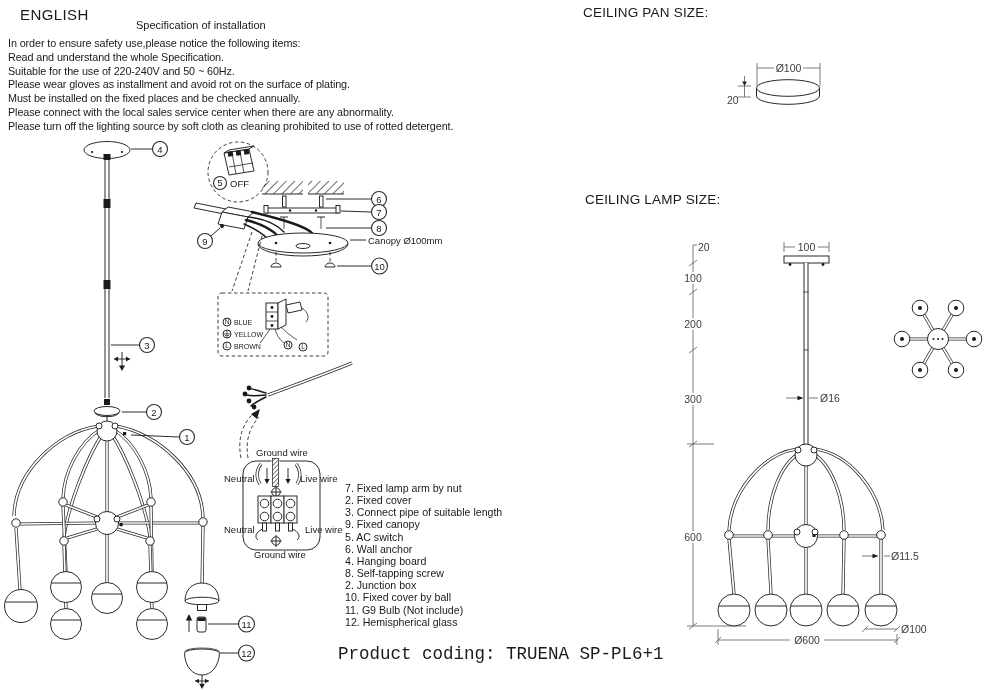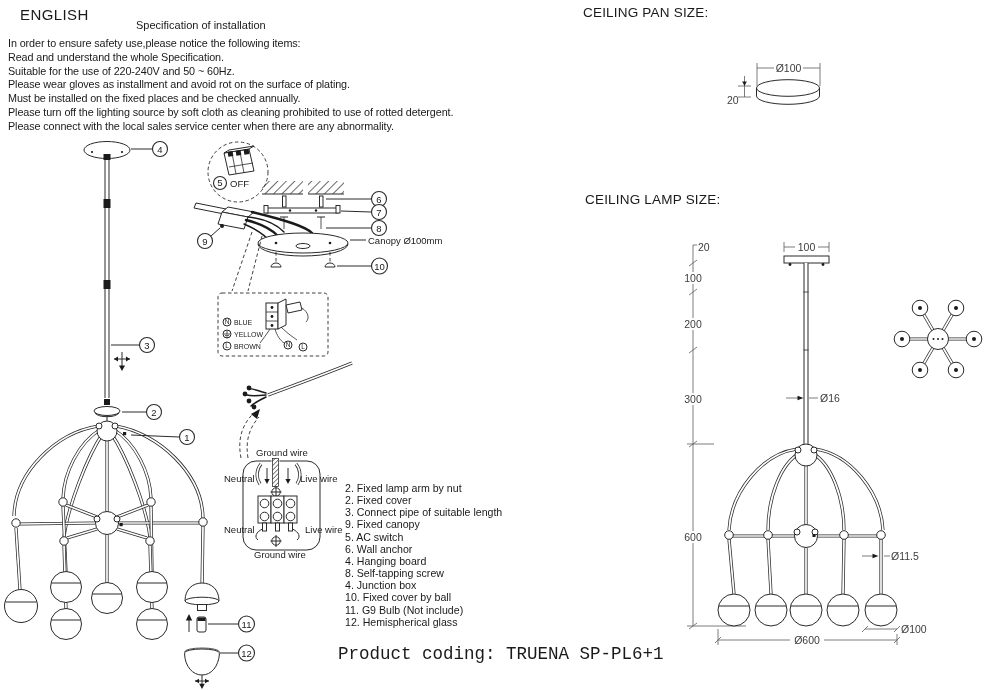--- a/index.html
+++ b/index.html
@@ -593,37 +593,37 @@
 
 <div class="abs eng" style="left:20px;top:6px;">ENGLISH</div>
 <div class="abs spec" style="left:136px;top:19px;">Specification of installation</div>
 
 <div class="abs instr" style="left:8px;top:37px;">
   <div>In order to ensure safety use,please notice the following items:</div>
   <div>Read and understand the whole Specification.</div>
   <div>Suitable for the use of 220-240V and 50 ~ 60Hz.</div>
   <div>Please wear gloves as installment and avoid rot on the surface of plating.</div>
   <div>Must be installed on the fixed places and be checked annually.</div>
+  <div>Please connect with the local sales service center when there are any abnormality.</div>
   <div>Please turn off the lighting source by soft cloth as cleaning prohibited to use of rotted detergent.</div>
-  <div>Please connect with the local sales service center when there are any abnormality.</div>
 </div>
 
 <div class="abs sect" style="left:583px;top:5px;">CEILING PAN SIZE:</div>
 <div class="abs sect" style="left:585px;top:192px;">CEILING LAMP SIZE:</div>
 
 <div class="abs plist" style="left:345px;top:482px;">
-  <div>2. Fixed lamp arm by nut</div>
+  <div>7. Fixed lamp arm by nut</div>
   <div>2. Fixed cover</div>
   <div>3. Connect pipe of suitable length</div>
   <div>9. Fixed canopy</div>
   <div>5. AC switch</div>
   <div>6. Wall anchor</div>
   <div>4. Hanging board</div>
   <div>8. Self-tapping screw</div>
-  <div>4. Junction box</div>
+  <div>2. Junction box</div>
   <div>10. Fixed cover by ball</div>
   <div>11. G9 Bulb (Not include)</div>
   <div>12. Hemispherical glass</div>
 </div>
 
 <div class="abs pcode" style="left:338px;top:644px;">Product coding: TRUENA SP-PL6+1</div>
 
 </div>
 
 </body></html>

